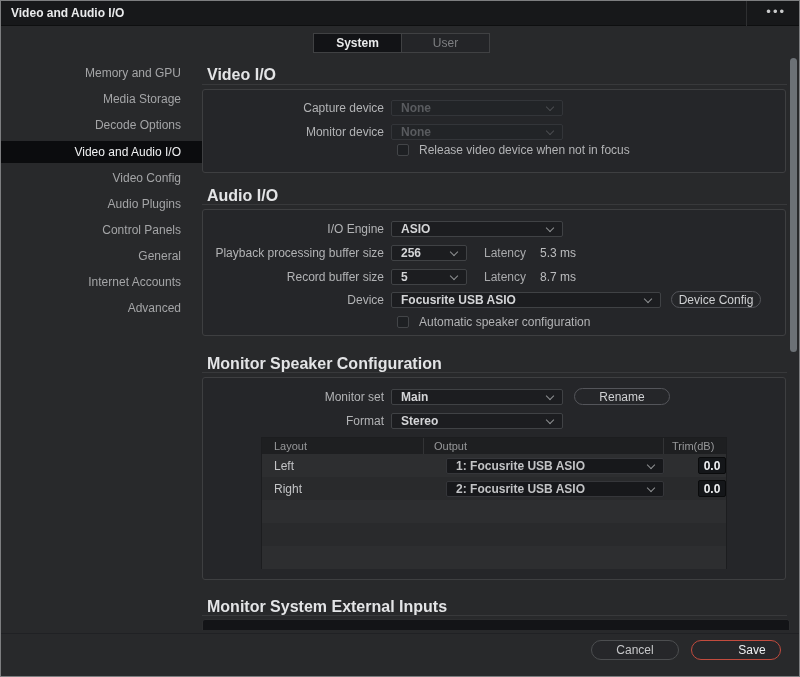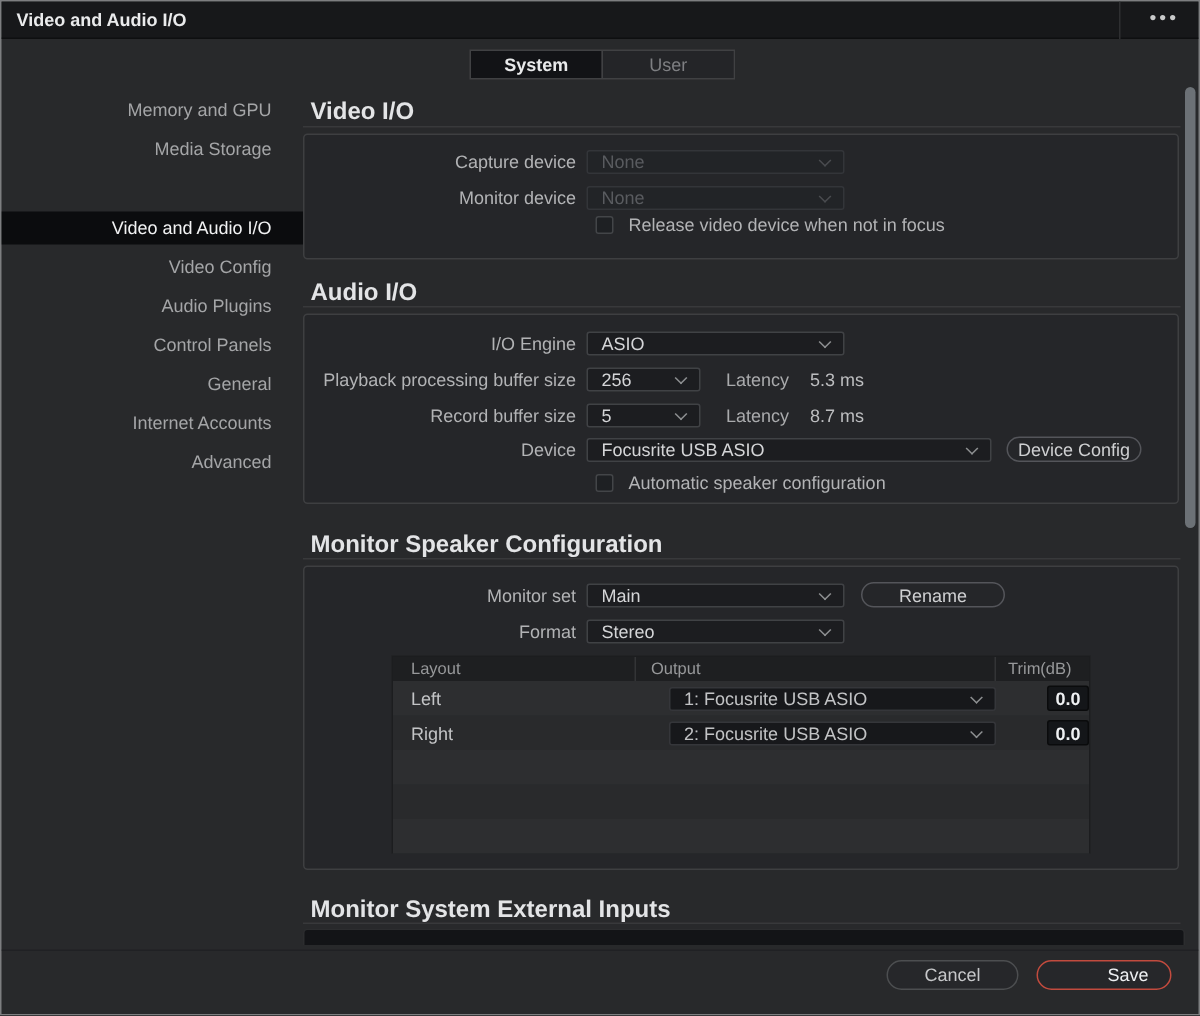--- a/index.html
+++ b/index.html
@@ -26,21 +26,21 @@
   .sec-title { position:absolute; left:206px; font-size:16px; font-weight:bold; color:#e3e4e6; }
   .sec-line { position:absolute; left:201px; width:585px; height:1px; background:#38393b; }
   .panel { position:absolute; left:201px; width:584px; border:1px solid #3e3f41; border-radius:3px; background:#252629;padding-left:32px; }
   #p-video   { top:88px;  height:84px; }
   #p-audio   { top:208px; height:127px; }
   #p-monitor { top:376px; height:203px; }
 
   .frow { position:absolute; left:0; display:flex; align-items:center; height:17px; }
   .flabel { width:188px; text-align:right; font-size:12px; color:#b2b3b5; padding-right:7px; }
 
-  .dd { position:relative; height:16px; background:#1c1d20; border:1px solid #404245; border-radius:2px; color:#d4d5d7; font-size:12px; line-height:14px; padding-left:9px; cursor:pointer; }
+  .dd { position:relative; height:16px; background:#1c1d20; border:1px solid #404245; border-radius:2px; color:#d4d5d7; font-size:12px; line-height:14px; padding-left:9px; cursor:pointer;font-weight:bold; }
   .dd .chev { position:absolute; right:9px; top:3px; width:6px; height:6px; border-right:1.5px solid #8e9092; border-bottom:1.5px solid #8e9092; transform:rotate(45deg); }
   .dd.disabled { background:#222427; border-color:#333539; color:#595b5f; cursor:default; }
   .dd.disabled .chev { border-color:#4a4c50; }
   .dd.rowdd { background:#17181b; border-color:#35363a; color:#c2c3c5; }
   .w172{width:172px} .w76{width:76px} .w270{width:270px} .w225{width:225px}
 
   .latency-label { margin-left:17px; font-size:12px; color:#a9aaac; }
   .latency-value { margin-left:14px; font-size:12px; color:#bcbdbf; }
 
   .checkbox { width:12px; height:12px; background:#1e2023; border:1px solid #434548; border-radius:2px; cursor:pointer; }
@@ -81,20 +81,21 @@
     <div class="menu-dots">•••</div>
   </div>
 
   <div class="tabgroup">
     <div class="tab active">System</div>
     <div class="tab inactive">User</div>
   </div>
 
   <div class="sidebar-item" style="top:61px">Memory and GPU</div>
   <div class="sidebar-item" style="top:87px">Media Storage</div>
+  <div class="sidebar-item" style="top:113px">Decode Options</div>
   <div class="sidebar-item selected" style="top:140px">Video and Audio I/O</div>
   <div class="sidebar-item" style="top:166px">Video Config</div>
   <div class="sidebar-item" style="top:192px">Audio Plugins</div>
   <div class="sidebar-item" style="top:218px">Control Panels</div>
   <div class="sidebar-item" style="top:244px">General</div>
   <div class="sidebar-item" style="top:270px">Internet Accounts</div>
   <div class="sidebar-item" style="top:296px">Advanced</div>
 
   <div class="sec-title" style="top:65px">Video I/O</div>
   <div class="sec-line" style="top:83px"></div>

